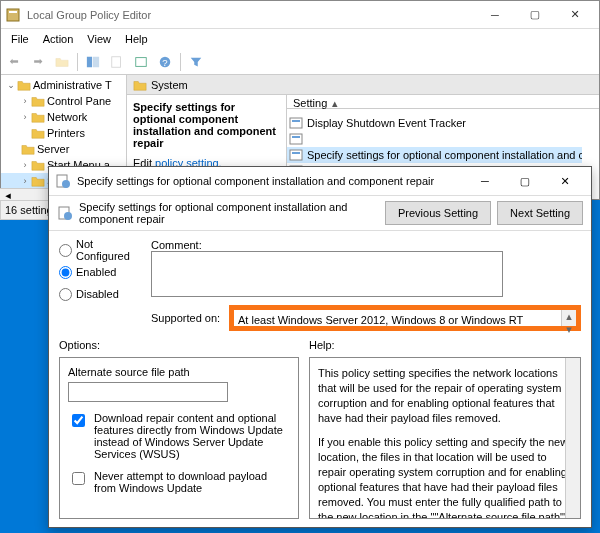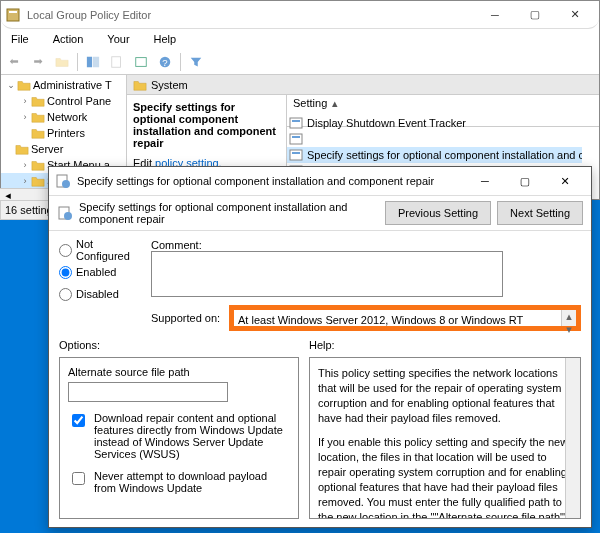--- a/index.html
+++ b/index.html
@@ -1,44 +1,44 @@
 <!DOCTYPE html>
 <html><head>
 <meta charset="utf-8">
 <style>
 * { box-sizing: border-box; font-family: 'Segoe UI', Tahoma, sans-serif; font-size: 11px; }
 body { margin: 0; width: 600px; height: 533px; background: #0078d7; overflow: hidden; position: relative; }
 .window { background: #fff; position: absolute; }
 .main-window { left: 0; top: 0; width: 600px; height: 200px; border: 1px solid #888; }
-.titlebar { height: 28px; display: flex; align-items: center; padding: 0 4px; background: #fff; border-bottom: 1px solid #ddd; border-radius: 11px; }
+.titlebar { height: 28px; display: flex; align-items: center; padding: 0 4px; background: #fff; border-bottom: 1px solid #ddd; }
 .titlebar .icon { width: 16px; height: 16px; margin-right: 6px; }
 .titlebar .title { flex: 1; color: #666; }
 .titlebar .winbtns { display: flex; }
 .titlebar .winbtn { width: 40px; height: 24px; display: flex; align-items: center; justify-content: center; color: #333; }
-.menubar { height: 20px; display: flex; align-items: center; padding: 0 4px; gap: 12px; }
+.menubar { height: 20px; display: flex; align-items: center; padding: 0 4px; gap: 2px; }
 .menubar span { padding: 2px 6px; }
 .toolbar { height: 26px; display: flex; align-items: center; padding: 0 2px; gap: 2px; border-bottom: 1px solid #ccc; }
 .toolbtn { width: 22px; height: 22px; display: flex; align-items: center; justify-content: center; border: 1px solid transparent; }
 .toolbtn.d { opacity: .35; }
 .toolsep { width: 1px; height: 18px; background: #ccc; margin: 0 2px; }
 .body-split { display: flex; height: calc(100% - 74px); }
 .tree { width: 126px; border-right: 1px solid #ccc; overflow: hidden; padding: 2px 0; position: relative; }
 .tree-row { display: flex; align-items: center; height: 16px; padding-left: 4px; white-space: nowrap; }
 .tree-row .exp { width: 12px; text-align: center; color: #666; font-size: 9px; }
 .tree-row .fico { width: 14px; height: 14px; margin-right: 2px; }
 .tree-row.sel { background: #cce8ff; }
 .detail { flex: 1; display: flex; flex-direction: column; }
 .detail-hdr { background: #e8e8e8; border-bottom: 1px solid #ccc; padding: 2px 6px; display: flex; align-items: center; height: 20px; }
 .detail-hdr .fico { width: 14px; height: 14px; margin-right: 4px; }
 .detail-body { display: flex; flex: 1; }
 .desc { width: 160px; border-right: 1px solid #ccc; padding: 6px; font-size: 11px; }
 .desc b { font-weight: 600; }
 .desc a { color: #0066cc; }
 .settings { flex: 1; position: relative; }
-.settings-hdr { position: absolute; top: 0; left: 0; right: 0; height: 32px; padding: 2px 6px; border-bottom: 1px solid #ccc; background: #fff; display:flex; justify-content:flex-start;}
+.settings-hdr { position: absolute; top: 0; left: 0; right: 0; height: 14px; padding: 2px 6px; border-bottom: 1px solid #ccc; background: #fff; display:flex; justify-content:flex-start;}
 .settings-hdr .scrollbtn { width:15px; text-align:center; color:#555;}
 .setlist { position: absolute; top: 20px; left: 0; right: 17px; }
 .setrow { display: flex; align-items: center; height: 16px; padding: 0 2px; white-space: nowrap; overflow: hidden; }
 .setrow .sico { width: 14px; height: 12px; margin-right: 4px; flex-shrink:0;}
 .setrow.sel { background: #cce8ff; }
 .statusbar { position: absolute; left: 0; top: 200px; width: 86px; height: 20px; background: #f0f0f0; border: 1px solid #ccc; padding: 0 4px; display:flex; align-items:center;}
 .scroll-arrows { position:absolute; left:0; top:188px; width:126px; height:14px; display:flex; justify-content:space-between; background:#f0f0f0; border-top:1px solid #ccc;}
 .scroll-arrows div{width:16px;text-align:center;}
 
 
@@ -86,21 +86,21 @@
     <span class="title">Local Group Policy Editor</span>
     <div class="winbtns">
       <div class="winbtn">─</div>
       <div class="winbtn">▢</div>
       <div class="winbtn">✕</div>
     </div>
   </div>
   <div class="menubar">
     <span>File</span>
     <span>Action</span>
-    <span>Your</span>
+    <span>View</span>
     <span>Help</span>
   </div>
   <div class="toolbar">
     <div class="toolbtn d">⬅</div>
     <div class="toolbtn d">➡</div>
     <div class="toolbtn d">
         <svg viewBox="0 0 16 16" width="14" height="14" class="folder">
           <path d="M1 4h5l1 2h8v7H1z"></path>
         </svg>
       </div>
@@ -157,21 +157,21 @@
           </svg>
           <span>Network</span>
         </div>
       <div class="tree-row" style="padding-left:18px">
           <span class="exp"></span>
           <svg class="fico folder" viewBox="0 0 16 14">
             <path d="M1 3h5l1 2h8v8H1z"></path>
           </svg>
           <span>Printers</span>
         </div>
-      <div class="tree-row" style="padding-left:2px">
+      <div class="tree-row" style="padding-left:8px">
           <span class="exp"></span>
           <svg class="fico folder" viewBox="0 0 16 14">
             <path d="M1 3h5l1 2h8v8H1z"></path>
           </svg>
           <span>Server</span>
         </div>
       <div class="tree-row" style="padding-left:18px">
           <span class="exp">›</span>
           <svg class="fico folder" viewBox="0 0 16 14">
             <path d="M1 3h5l1 2h8v8H1z"></path>

